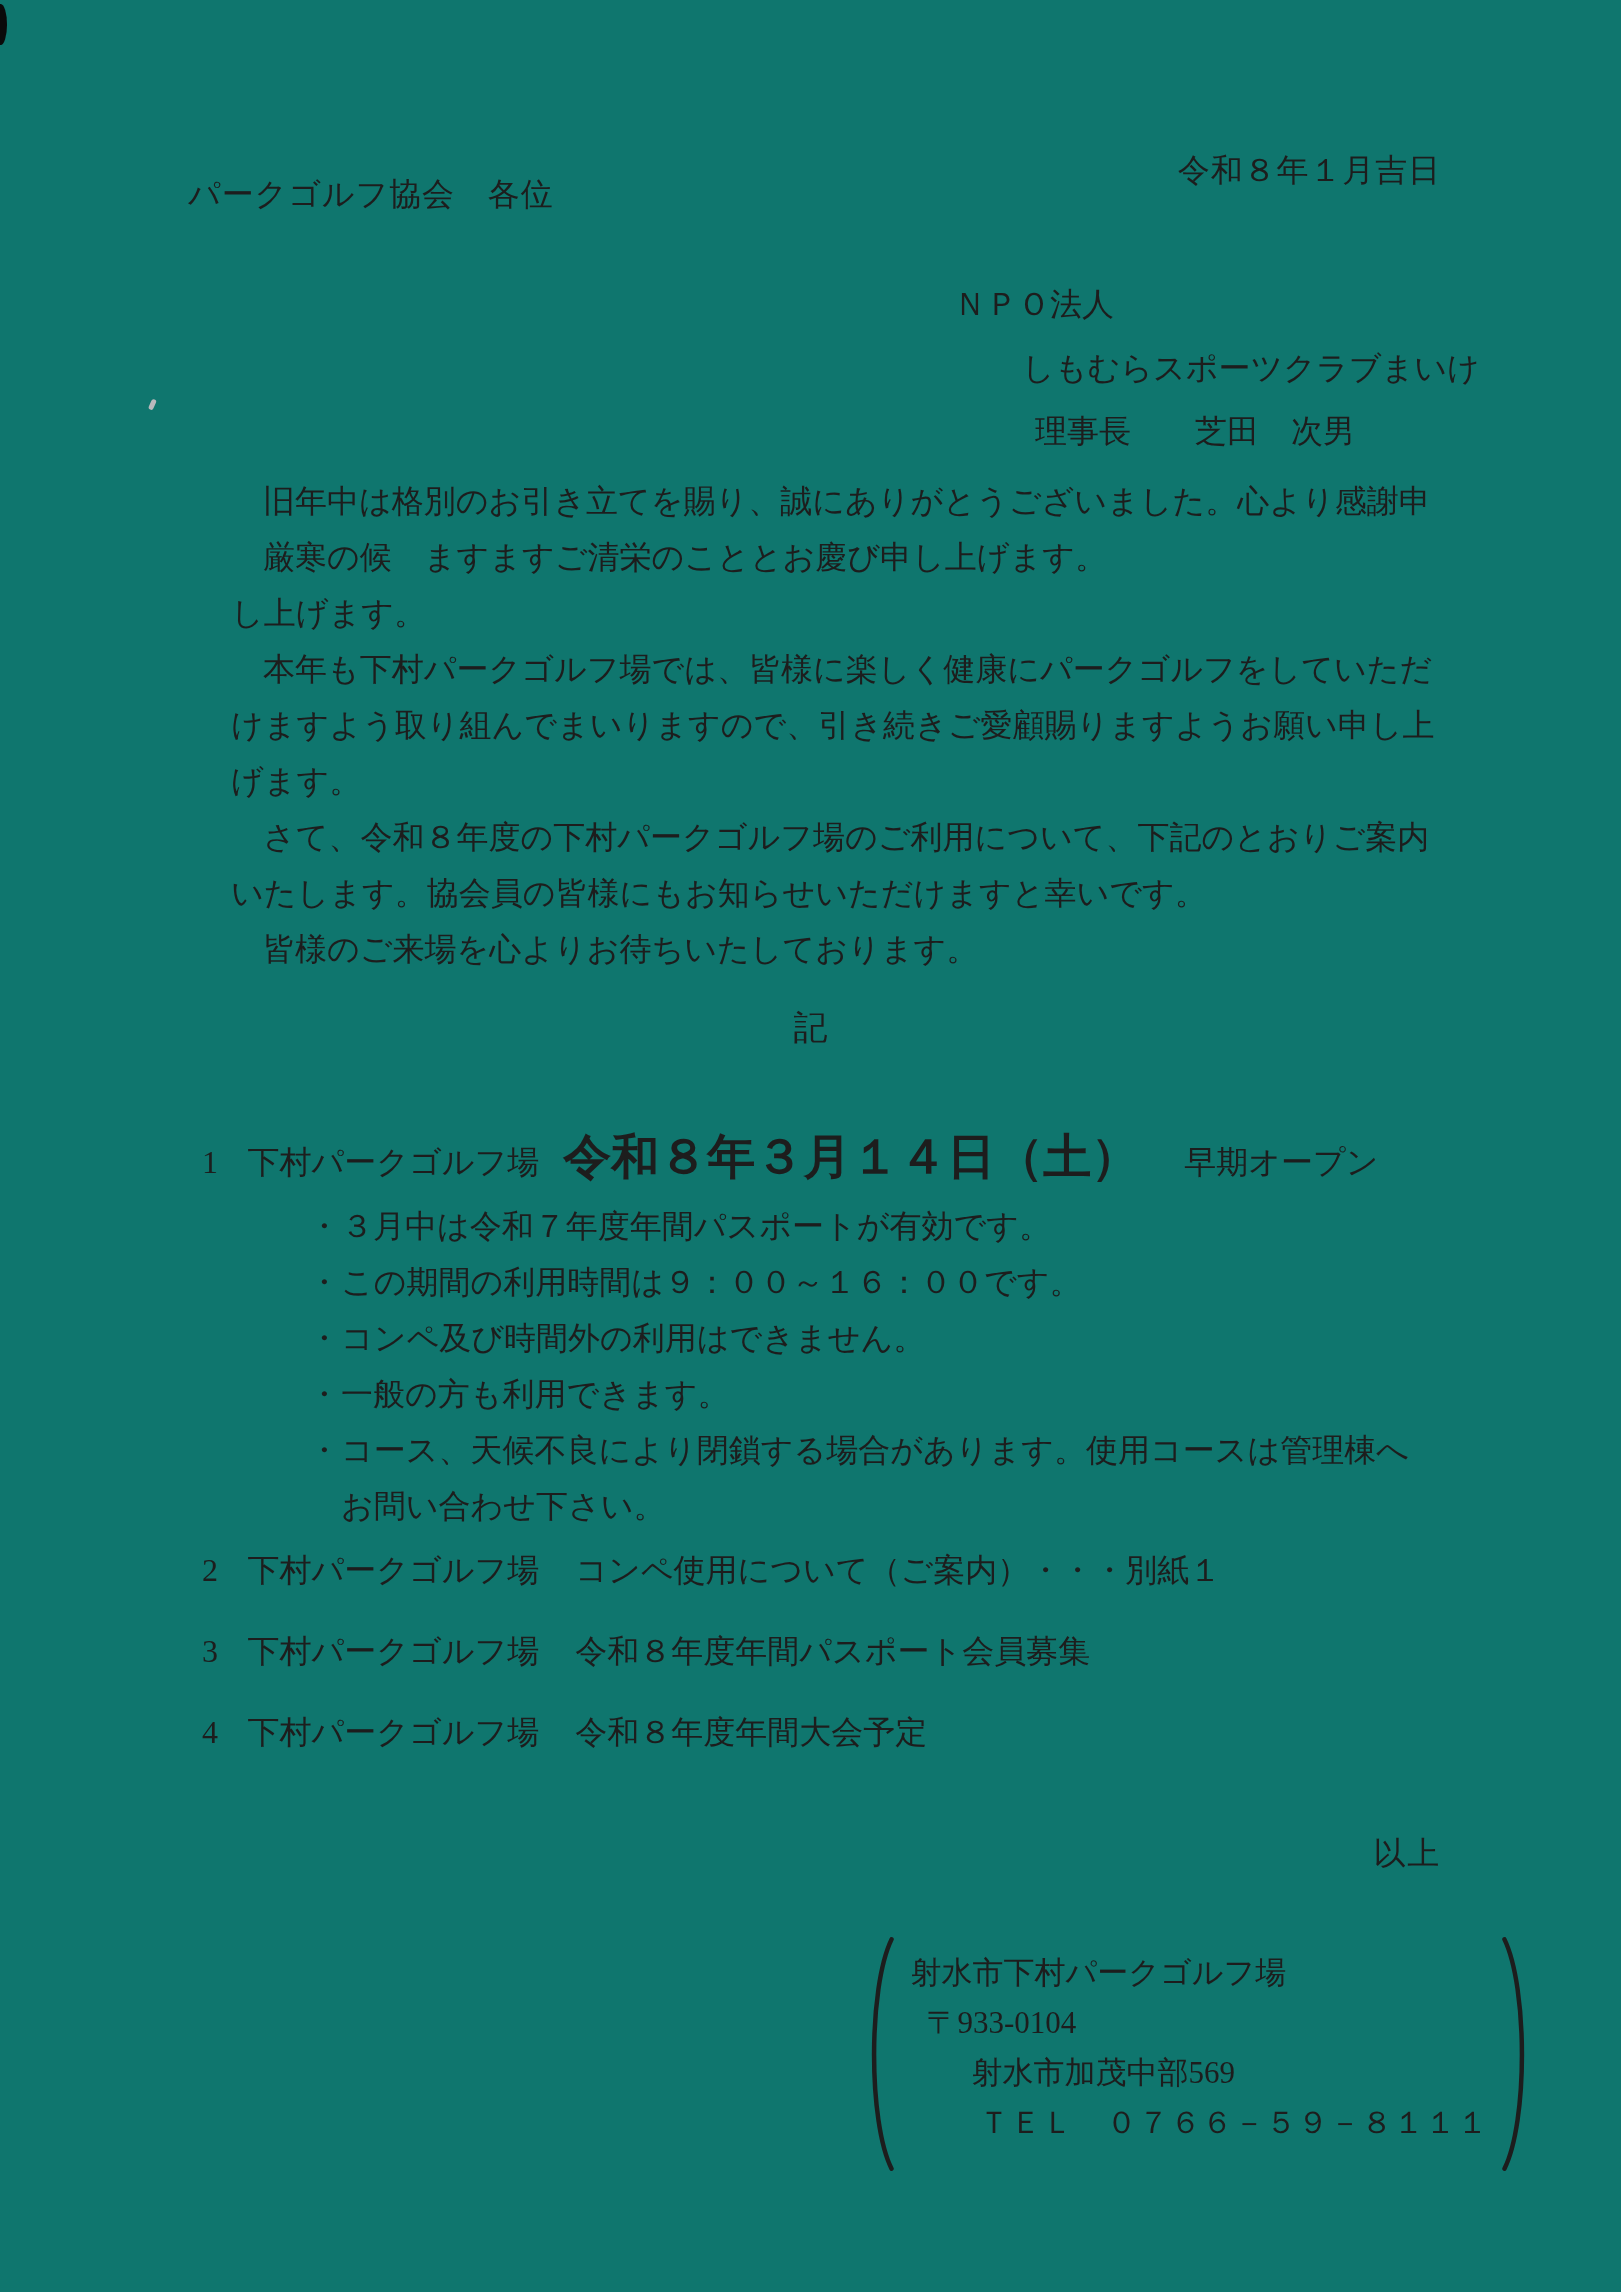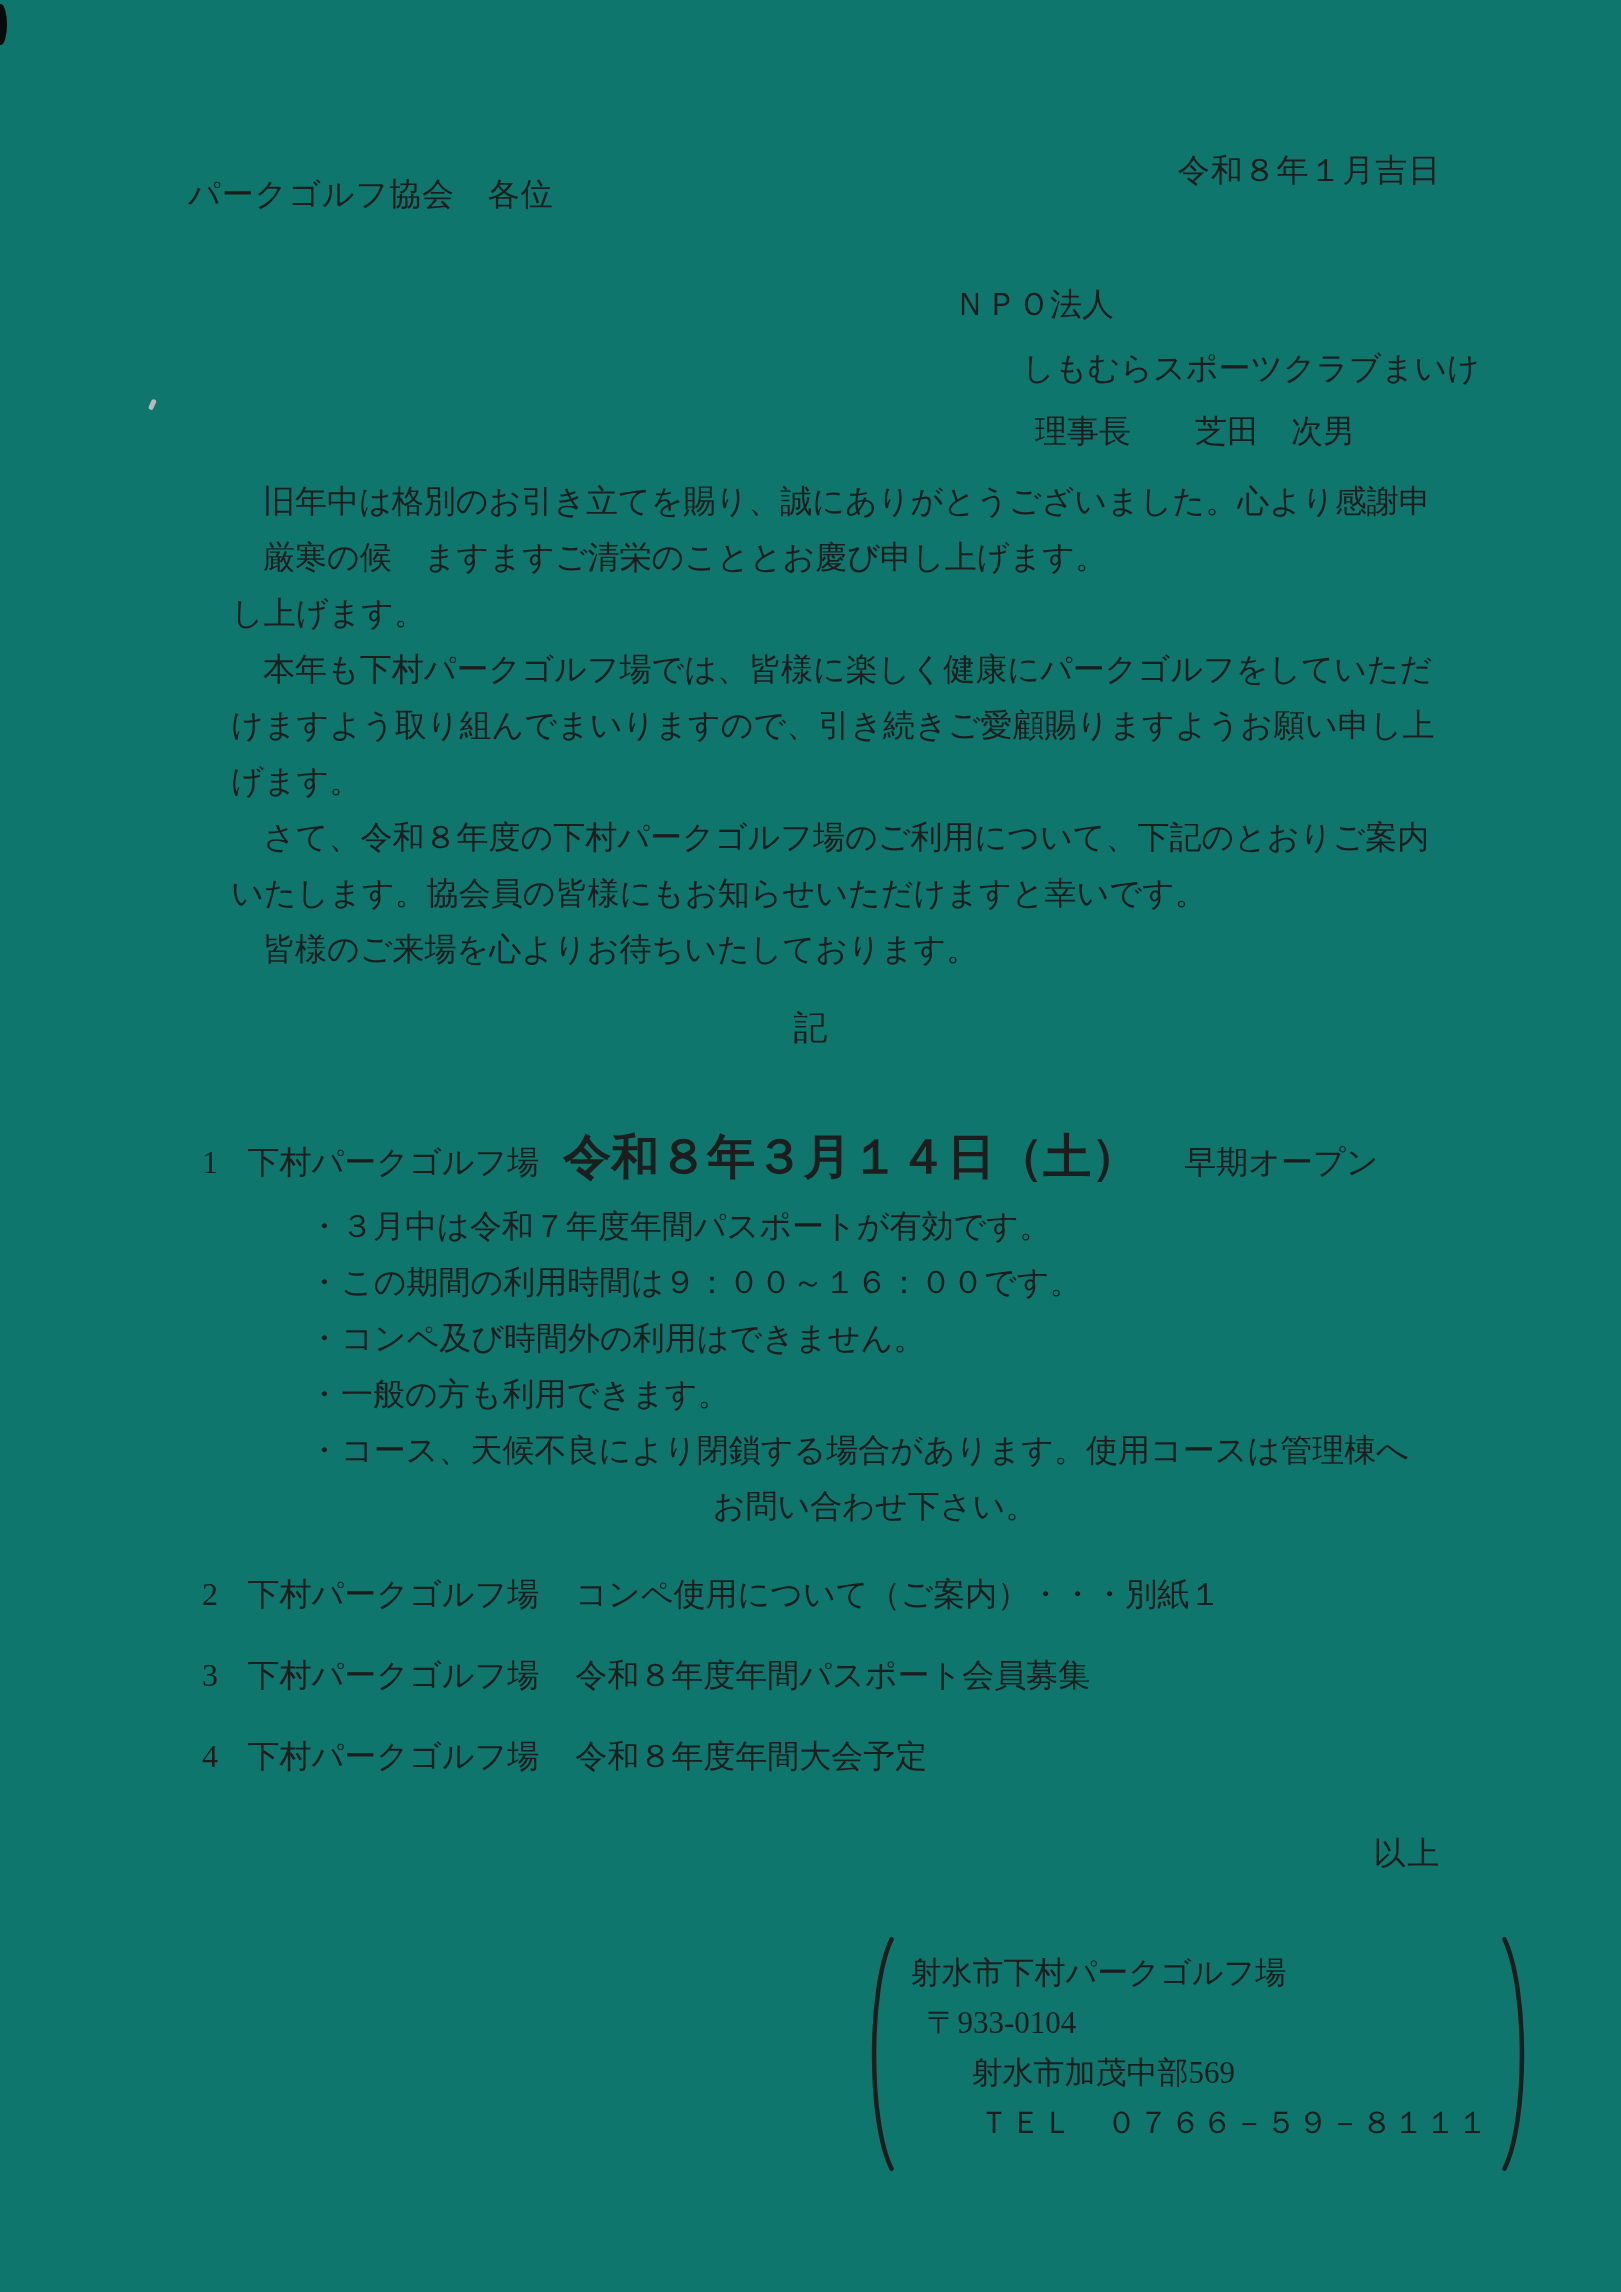--- a/index.html
+++ b/index.html
@@ -65,29 +65,29 @@
     font-size: 48px; font-weight: 600; letter-spacing: 0px; margin-left: 24px;
   }
   .item1-heading .note { font-size: 32px; margin-left: 45px; }
 
   .bullets {
     position: absolute; top: 1198px; left: 308px;
     font-size: 32px; line-height: 56px;
   }
   .bu { white-space: nowrap; }
   .bu .dot { display: inline-block; width: 33px; }
-  .bu.cont { padding-left: 33px; text-align: center; }
+  .bu.cont { padding-left: 33px; }
 
   .item-row {
     position: absolute; left: 202px;
     display: flex; align-items: baseline;
     font-size: 32px; white-space: nowrap;
   }
   .item-row .fac  { margin-left: 29.6px; }
-  .item-row .desc { margin-left: 36px; margin-top: 24px; }
+  .item-row .desc { margin-left: 36px; }
   .item-2 { top: 1549px; }
   .item-3 { top: 1630px; }
   .item-4 { top: 1711px; }
 
   .closing {
     position: absolute; top: 1832px; right: 180px;
     font-size: 32px; letter-spacing: 1.8px;
   }
 
   .contact {

